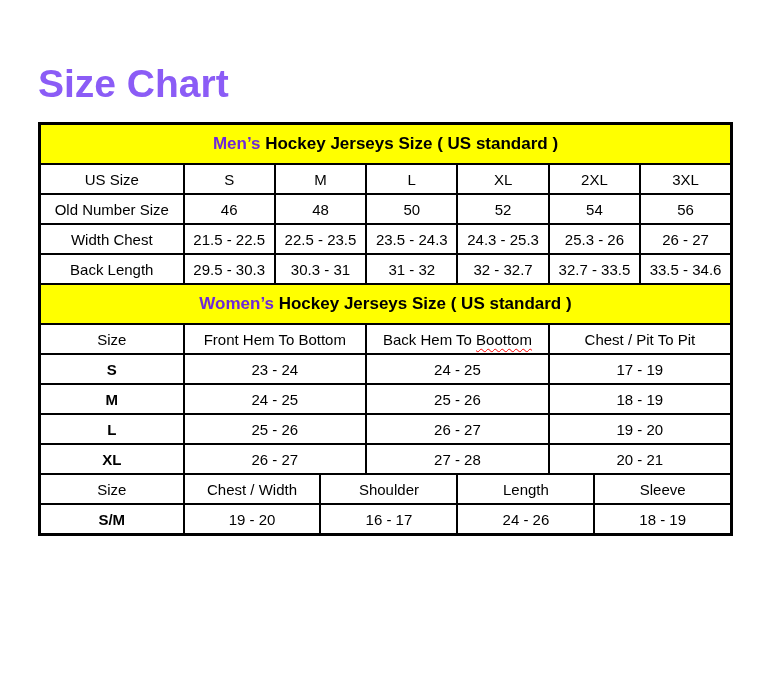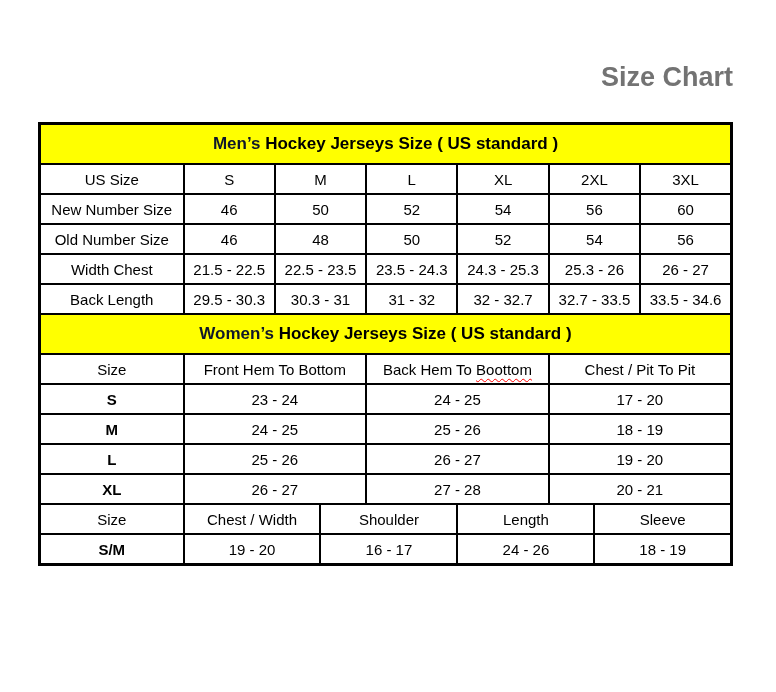--- a/index.html
+++ b/index.html
@@ -3,39 +3,39 @@
 <meta charset="utf-8">
 <style>
   html,body{margin:0;padding:0;}
   body{
     width:776px;height:692px;background:#ffffff;
     font-family:"Liberation Sans",sans-serif;color:#000;
     position:relative;overflow:hidden;
   }
   .page-title{
     position:absolute;left:38px;top:62px;width:695px;
-    text-align:right;font-size:27px;font-weight:bold;color:#737373;
+    text-align:left;font-size:39px;font-weight:bold;color:#8b5cf6;
     letter-spacing:0px;
   }
   .size-table{
     position:absolute;left:38px;top:122px;width:695px;
     border-collapse:collapse;table-layout:fixed;
     border:3px solid #000;
   }
   .size-table td{
     border:2px solid #000;
     text-align:center;vertical-align:middle;
     font-size:15px;padding:0 2px;height:28px;
     overflow:hidden;white-space:nowrap;
   }
   td.band{
     background:#FFFF00;height:38px;
     font-size:17px;font-weight:bold;
   }
-  .band .red{color:#0f172a;}
+  .band .red{color:#6d28d9;}
   td.hdr{font-weight:normal;}
   td.lbl-bold{font-weight:bold;}
   .squiggle{
     text-decoration:underline;
     text-decoration-style:wavy;
     text-decoration-color:#FF0000;
     text-decoration-thickness:1px;
     text-underline-offset:3px;
   }
 </style>
@@ -68,29 +68,20 @@
   <tr>
     <td class="hdr">US Size</td>
     <td class="hdr" colspan="2">S</td>
     <td class="hdr" colspan="2">M</td>
     <td class="hdr" colspan="2">L</td>
     <td class="hdr" colspan="2">XL</td>
     <td class="hdr" colspan="2">2XL</td>
     <td class="hdr" colspan="2">3XL</td>
   </tr>
   <tr>
-    <td>New Number Size</td>
-    <td colspan="2">46</td>
-    <td colspan="2">50</td>
-    <td colspan="2">52</td>
-    <td colspan="2">54</td>
-    <td colspan="2">56</td>
-    <td colspan="2">60</td>
-  </tr>
-  <tr>
     <td>Old Number Size</td>
     <td colspan="2">46</td>
     <td colspan="2">48</td>
     <td colspan="2">50</td>
     <td colspan="2">52</td>
     <td colspan="2">54</td>
     <td colspan="2">56</td>
   </tr>
   <tr>
     <td>Width Chest</td>
@@ -117,21 +108,21 @@
   <tr>
     <td class="hdr">Size</td>
     <td class="hdr" colspan="4">Front Hem To Bottom</td>
     <td class="hdr" colspan="4"><span>Back Hem To </span><span class="squiggle">Boottom</span></td>
     <td class="hdr" colspan="4">Chest / Pit To Pit</td>
   </tr>
   <tr>
     <td class="lbl-bold">S</td>
     <td colspan="4">23 - 24</td>
     <td colspan="4">24 - 25</td>
-    <td colspan="4">17 - 20</td>
+    <td colspan="4">17 - 19</td>
   </tr>
   <tr>
     <td class="lbl-bold">M</td>
     <td colspan="4">24 - 25</td>
     <td colspan="4">25 - 26</td>
     <td colspan="4">18 - 19</td>
   </tr>
   <tr>
     <td class="lbl-bold">L</td>
     <td colspan="4">25 - 26</td>

